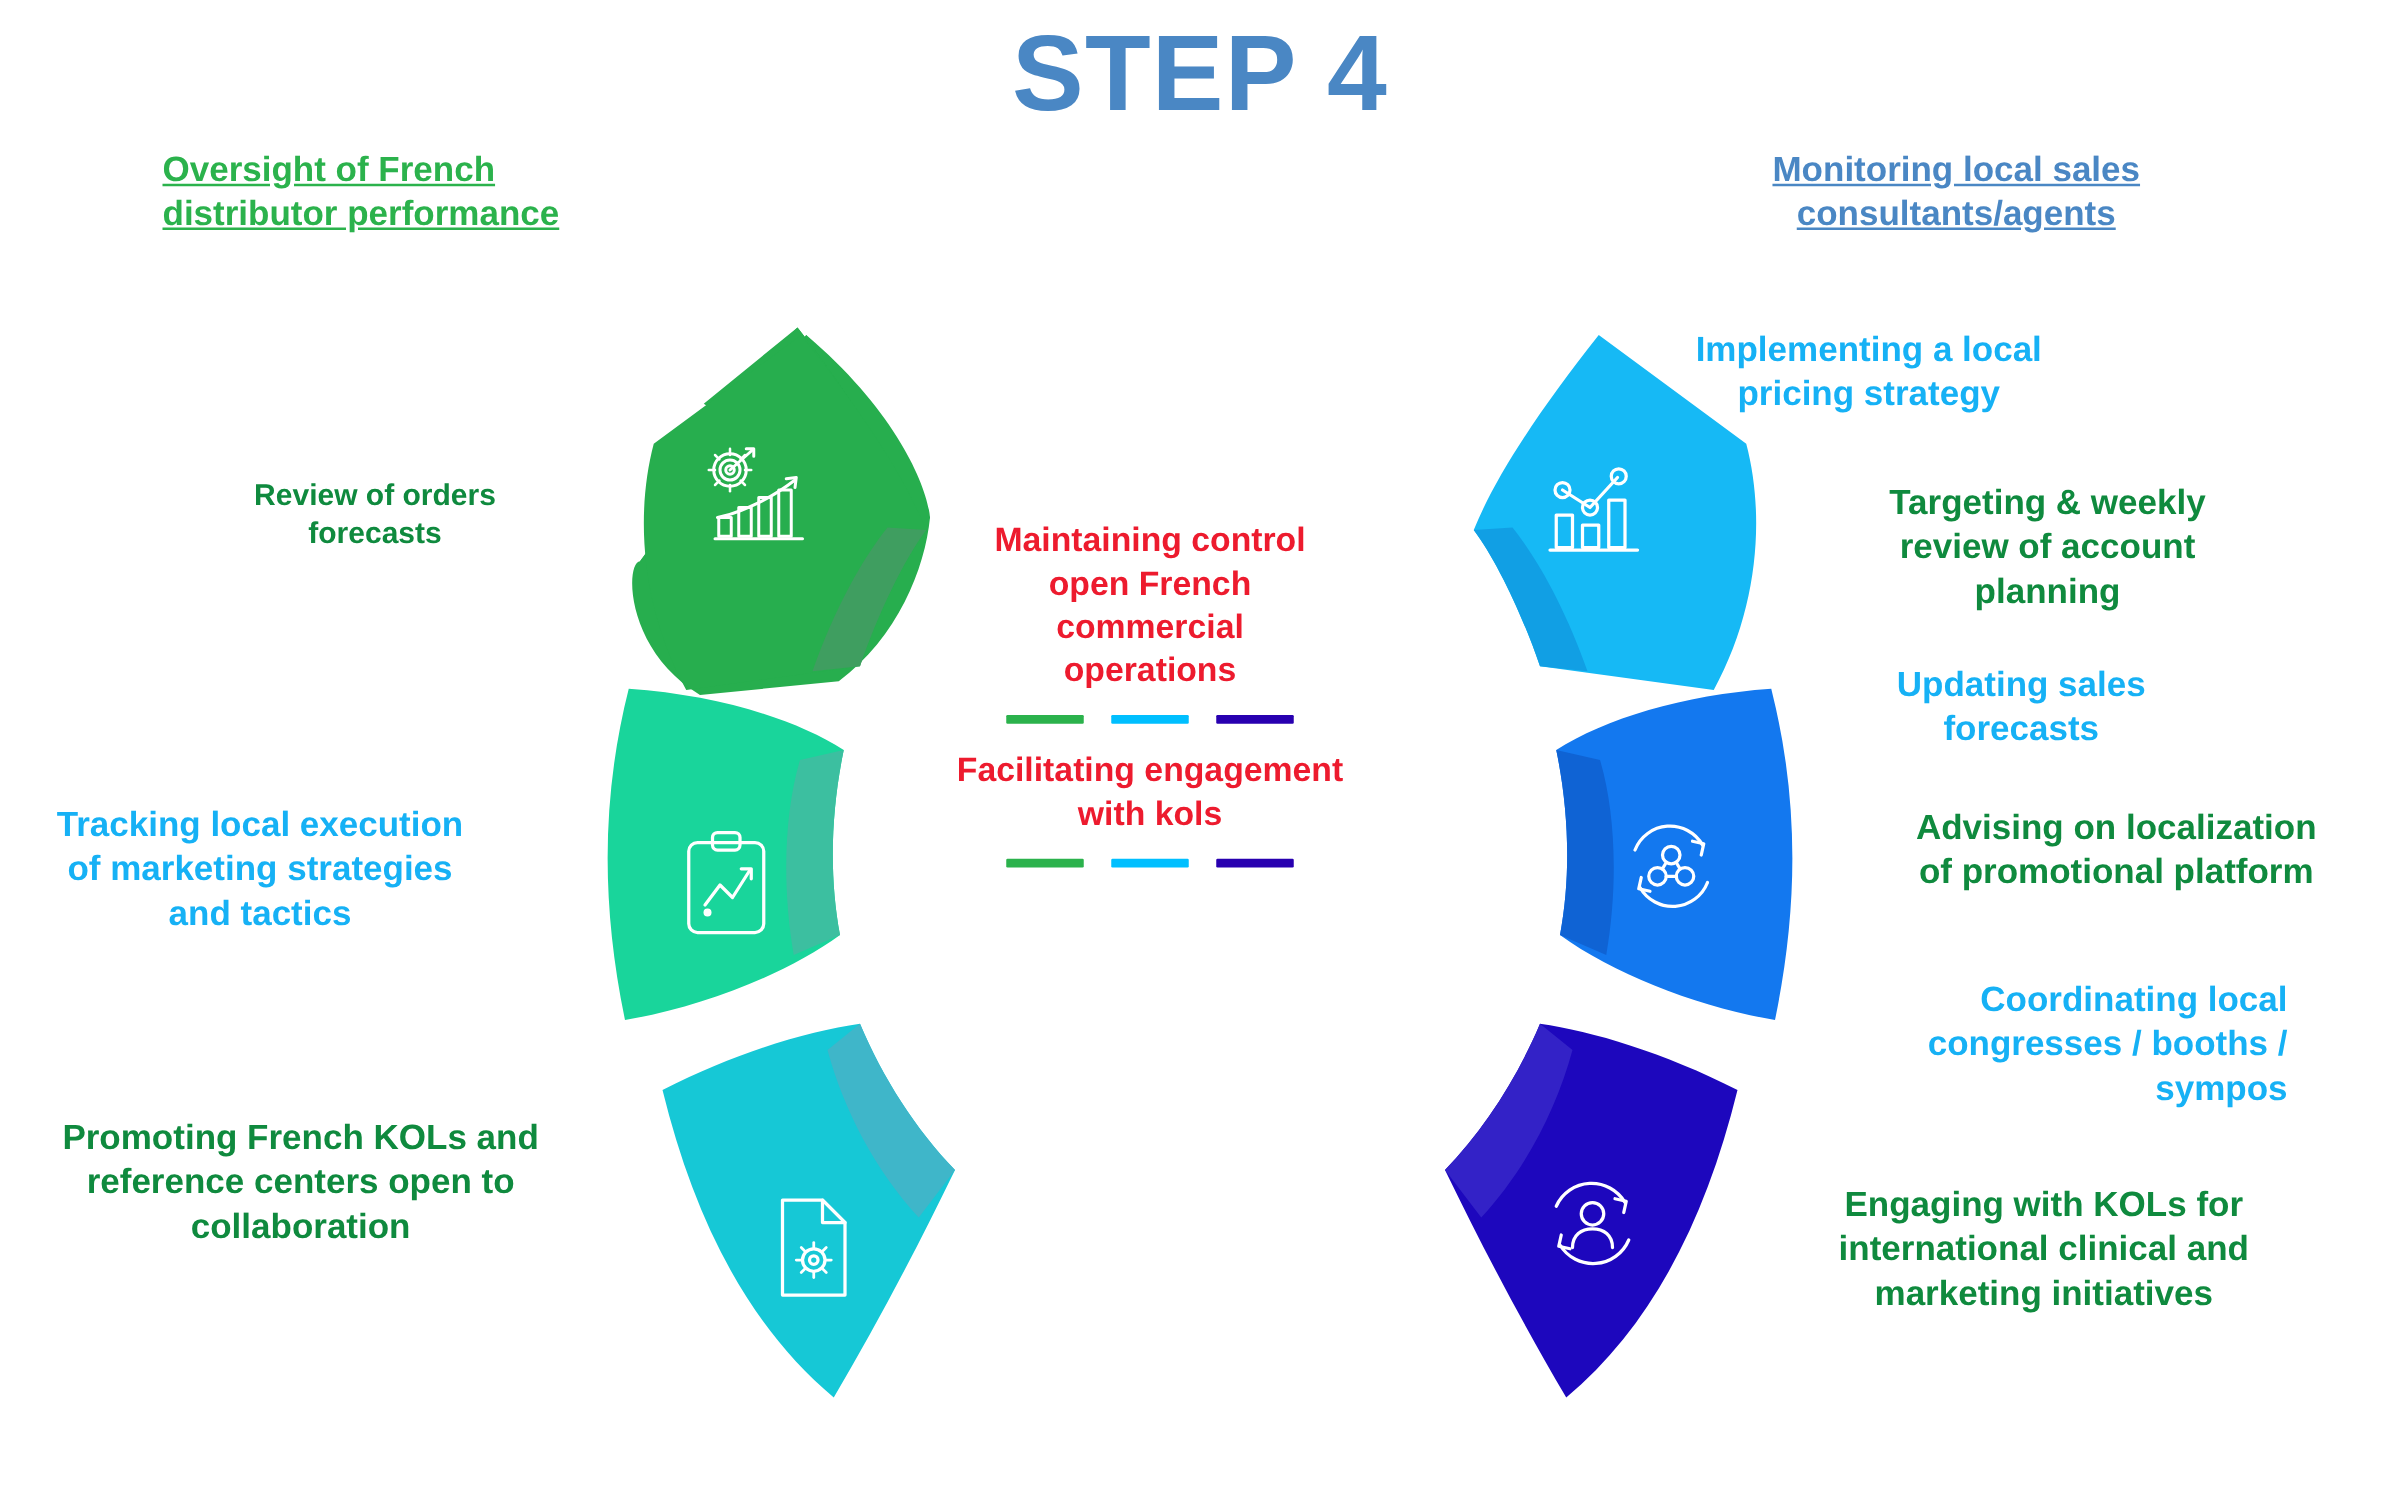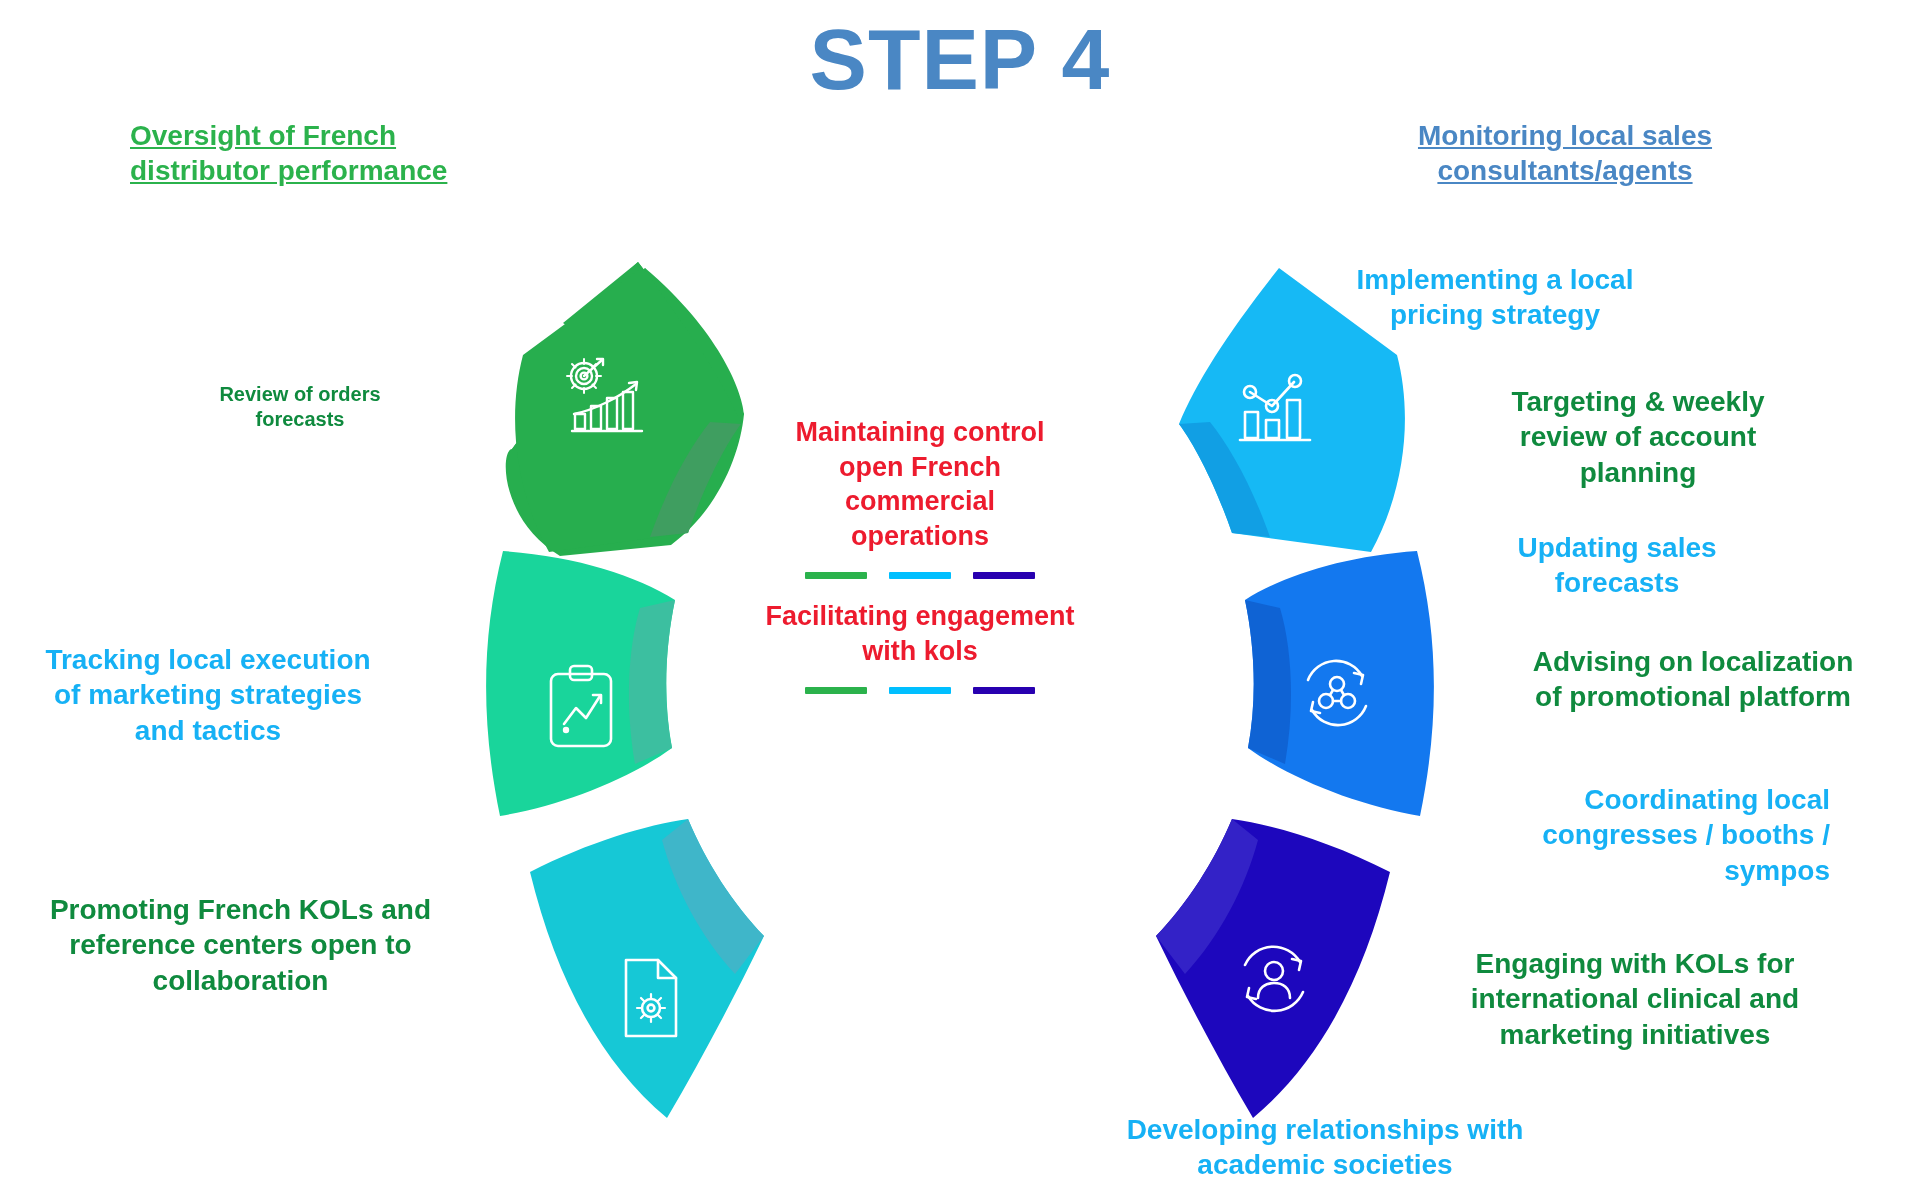--- a/index.html
+++ b/index.html
@@ -269,21 +269,21 @@
       <path d="M20,64 A31,31 0 0 0 75,60"></path>
       <polyline points="28,67 19,65 21,56"></polyline>
       <circle cx="46" cy="39" r="9"></circle>
       <path d="M30,66 C 30,56 37,51 46,51 C 55,51 62,56 62,66"></path>
     </svg>
   </div>
 
   <div class="label lbl-green2" style="left:130px;top:118px;width:440px;text-align:left;font-size:28px;text-decoration:underline;">Oversight of French
 distributor performance</div>
 
-  <div class="label lbl-green" style="left:120px;top:382px;width:360px;text-align:center;font-size:20px;">Review of orders
+  <div class="label lbl-green" style="left:120px;top:382px;width:360px;text-align:center;font-size:24px;">Review of orders
 forecasts</div>
 
   <div class="label lbl-cyan" style="left:8px;top:642px;width:400px;text-align:center;font-size:28px;">Tracking local execution
 of marketing strategies
 and tactics</div>
 
   <div class="label lbl-green" style="left:8px;top:892px;width:465px;text-align:center;font-size:28px;">Promoting French KOLs and
 reference centers open to
 collaboration</div>
 
@@ -304,22 +304,20 @@
 of promotional platform</div>
 
   <div class="label lbl-cyan" style="left:1470px;top:782px;width:360px;text-align:right;font-size:28px;">Coordinating local
 congresses / booths /
 sympos</div>
 
   <div class="label lbl-green" style="left:1420px;top:946px;width:430px;text-align:center;font-size:28px;">Engaging with KOLs for
 international clinical and
 marketing initiatives</div>
 
-  <div class="label lbl-cyan" style="left:1080px;top:1112px;width:490px;text-align:center;font-size:28px;">Developing relationships with
-academic societies</div>
 
   <div class="center-col">
 
     <div class="center-block">
       <div class="center-text">Maintaining control
 open French
 commercial
 operations</div>
       <div class="divider">
         <span class="dv-green"></span>

